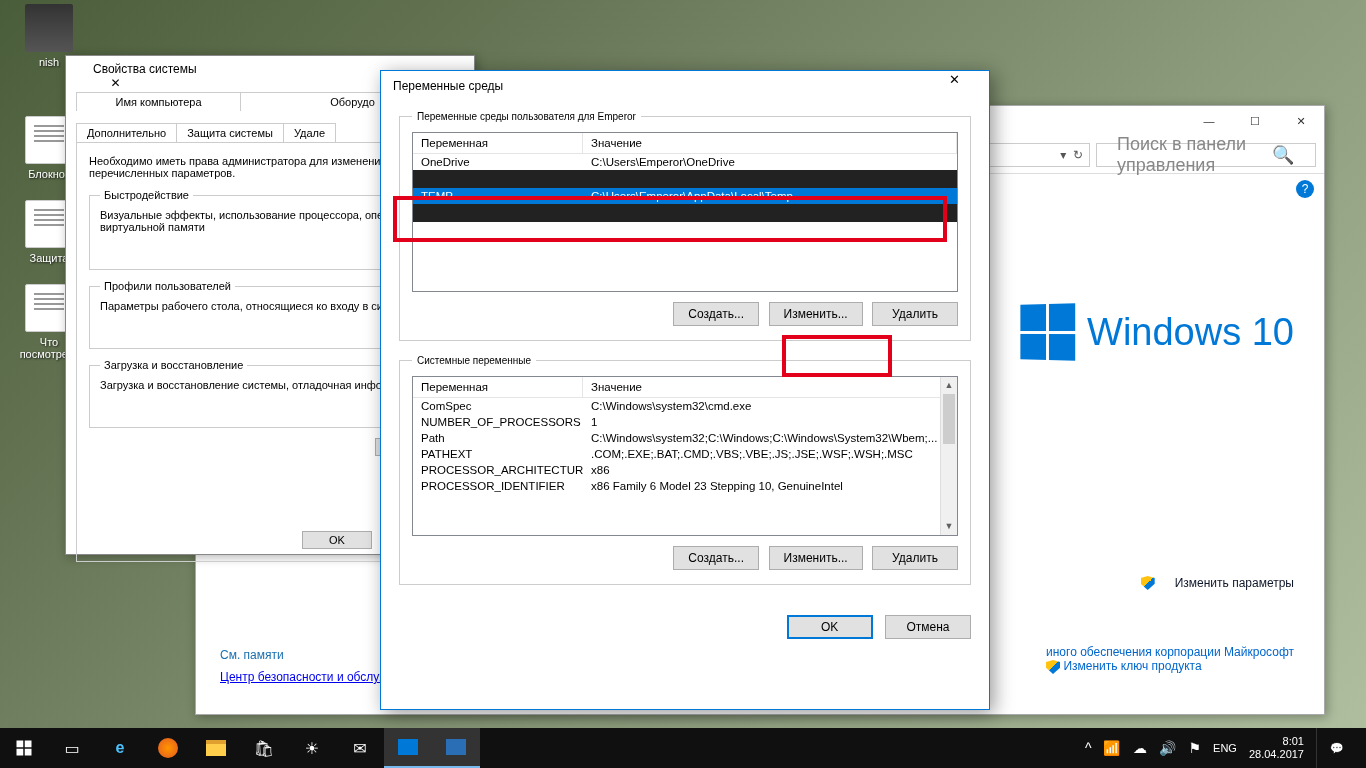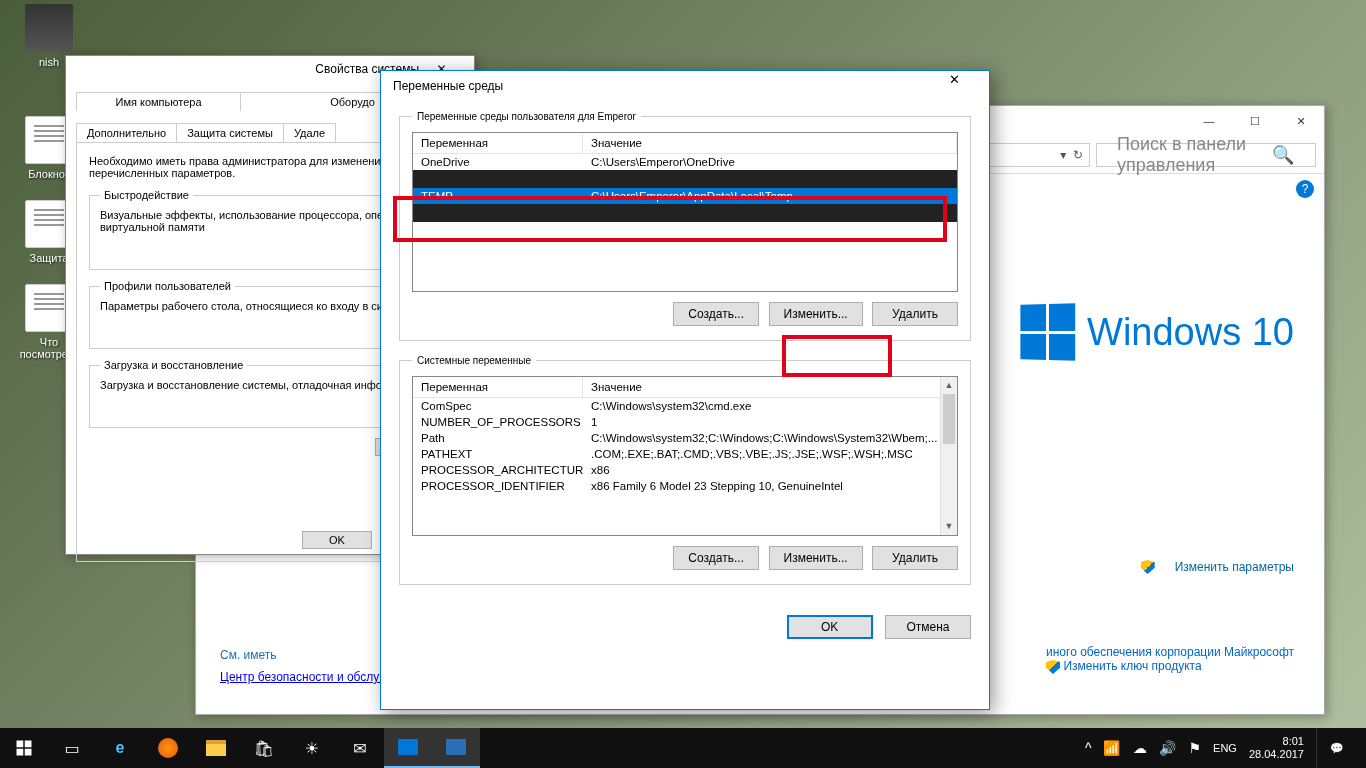--- a/index.html
+++ b/index.html
@@ -4,21 +4,21 @@
 <style>
 * { box-sizing: border-box; margin: 0; padding: 0; font-family: "Segoe UI", Tahoma, sans-serif; }
 body { width: 1366px; height: 768px; overflow: hidden; position: relative; background: linear-gradient(135deg, #4a5d3a 0%, #6b7a5a 30%, #8a9a7a 60%, #b0c0a0 100%); }
 .desktop-icon { position: absolute; width: 70px; text-align: center; color: #fff; font-size: 11px; text-shadow: 1px 1px 2px rgba(0,0,0,0.8); }
 .desktop-icon .ico { width: 48px; height: 48px; margin: 0 auto 4px; background: rgba(255,255,255,0.9); border-radius: 2px; }
 .desktop-icon .txt-ico { background: #fff; border: 1px solid #ccc; position: relative; }
 .desktop-icon .txt-ico::after { content: ""; position: absolute; top: 8px; left: 8px; right: 8px; height: 2px; background: #999; box-shadow: 0 5px 0 #999, 0 10px 0 #999, 0 15px 0 #999; }
 
 
 .sysprops { position: absolute; left: 65px; top: 55px; width: 410px; height: 500px; background: #fff; border: 1px solid #888; box-shadow: 2px 2px 10px rgba(0,0,0,0.3); }
-.sysprops .titlebar { height: 30px; padding: 6px 10px; font-size: 12px; border-bottom: 1px solid transparent; display: flex; justify-content: flex-end; }
+.sysprops .titlebar { height: 30px; padding: 6px 27px; font-size: 12px; border-bottom: 1px solid transparent; display: flex; justify-content: flex-start; flex-direction: column; }
 .sysprops .titlebar .close { width: 45px; text-align: center; cursor: pointer; }
 .sysprops .tabrow { display: flex; padding: 6px 10px 0; font-size: 11px; }
 .sysprops .tab { padding: 3px 10px; border: 1px solid #ccc; background: #fff; border-bottom: none; margin-right: -1px; }
 .sysprops .tab.active { background: #fff; position: relative; z-index: 2; }
 .sysprops .tabcontent { border: 1px solid #ccc; margin: 0 10px; padding: 12px; font-size: 11px; height: 420px; position: relative; }
 .sysprops fieldset { border: 1px solid #ccc; padding: 8px 10px 12px; margin-bottom: 10px; }
 .sysprops legend { font-size: 11px; padding: 0 4px; }
 .sysprops .btn { padding: 2px 14px; font-size: 11px; border: 1px solid #adadad; background: #e1e1e1; cursor: pointer; }
 .sysprops .btnrow { text-align: right; margin-top: 6px; }
 .sysprops .mainbtns { position: absolute; bottom: 12px; right: 12px; }
@@ -57,21 +57,21 @@
 .cp .titlebar { height: 30px; display: flex; justify-content: flex-end; align-items: center; }
 .cp .winbtn { width: 46px; height: 30px; text-align: center; line-height: 30px; font-size: 11px; color: #333; }
 .cp .toolbar { height: 38px; border-bottom: 1px solid #ddd; display: flex; align-items: center; padding: 0 8px; gap: 6px; }
 .cp .addr { flex: 1; border: 1px solid #ccc; height: 24px; display: flex; align-items: center; justify-content: flex-end; padding: 0 6px; font-size: 12px; color: #555; }
 .cp .search { width: 220px; border: 1px solid #ccc; height: 24px; padding: 0 20px; font-size: 18px; color: #888; display: flex; align-items: center; justify-content: space-between; }
 .cp .content { padding: 20px; position: relative; height: 540px; }
 .cp .brand { position: absolute; right: 30px; top: 130px; font-size: 38px; color: #0078d7; font-weight: 300; display: flex; align-items: center; gap: 12px; }
 .cp .winlogo { width: 56px; height: 56px; display: grid; grid-template: 1fr 1fr / 1fr 1fr; gap: 3px; transform: perspective(200px) rotateY(-12deg); }
 .cp .winlogo div { background: #0078d7; }
 .cp .links { position: absolute; right: 30px; top: 380px; text-align: right; font-size: 12px; }
-.cp .links a { color: #0369a1; text-decoration: none; display: inline-flex; align-items: center; gap: 20px; margin-top: 6px; }
+.cp .links a { color: #0f172a; text-decoration: none; display: inline-flex; align-items: center; gap: 20px; margin-top: 22px; }
 .cp .bottom-link { position: absolute; right: 30px; bottom: 40px; font-size: 12px; }
 .cp .bottom-link a { color: #0066cc; text-decoration: none; }
 .cp .seealso { position: absolute; left: 24px; bottom: 30px; font-size: 12px; color: #666; }
 .cp .seealso .hd { color: #1a6fb0; margin-bottom: 8px; }
 .cp .helpicon { position: absolute; right: 10px; top: 6px; width: 18px; height: 18px; border-radius: 50%; background: #0078d7; color: #fff; text-align: center; font-size: 12px; line-height: 18px; }
 .shield { display: inline-block; width: 14px; height: 14px; background: linear-gradient(135deg,#ffc20e 0 50%,#0078d7 50% 100%); clip-path: polygon(50% 0,100% 15%,100% 55%,50% 100%,0 55%,0 15%); vertical-align: middle; }
 
 
 .taskbar { position: absolute; left: 0; right: 0; bottom: 0; height: 40px; background: #101010; display: flex; align-items: center; z-index: 500; }
 .taskbar .tb { width: 48px; height: 40px; display: flex; align-items: center; justify-content: center; color: #fff; font-size: 16px; }
@@ -120,21 +120,21 @@
       <a href="#">
           <span class="shield"></span>
           <span>Изменить параметры</span>
         </a>
     </div>
     <div class="bottom-link">
       <div style="color:#0066cc;"><a href="#">иного обеспечения корпорации Майкрософт</a></div>
       <a href="#"><span class="shield"></span> <span>Изменить ключ продукта</span></a>
     </div>
     <div class="seealso">
-      <div class="hd">См. иметь</div>
+      <div class="hd">См. памяти</div>
       <a href="#">Центр безопасности и обслуживания</a>
     </div>
   </div>
 </div>
 
 <div class="sysprops" style="z-index:10;">
   <div class="titlebar">
     <span>Свойства системы</span>
     <span class="close">✕</span>
   </div>

